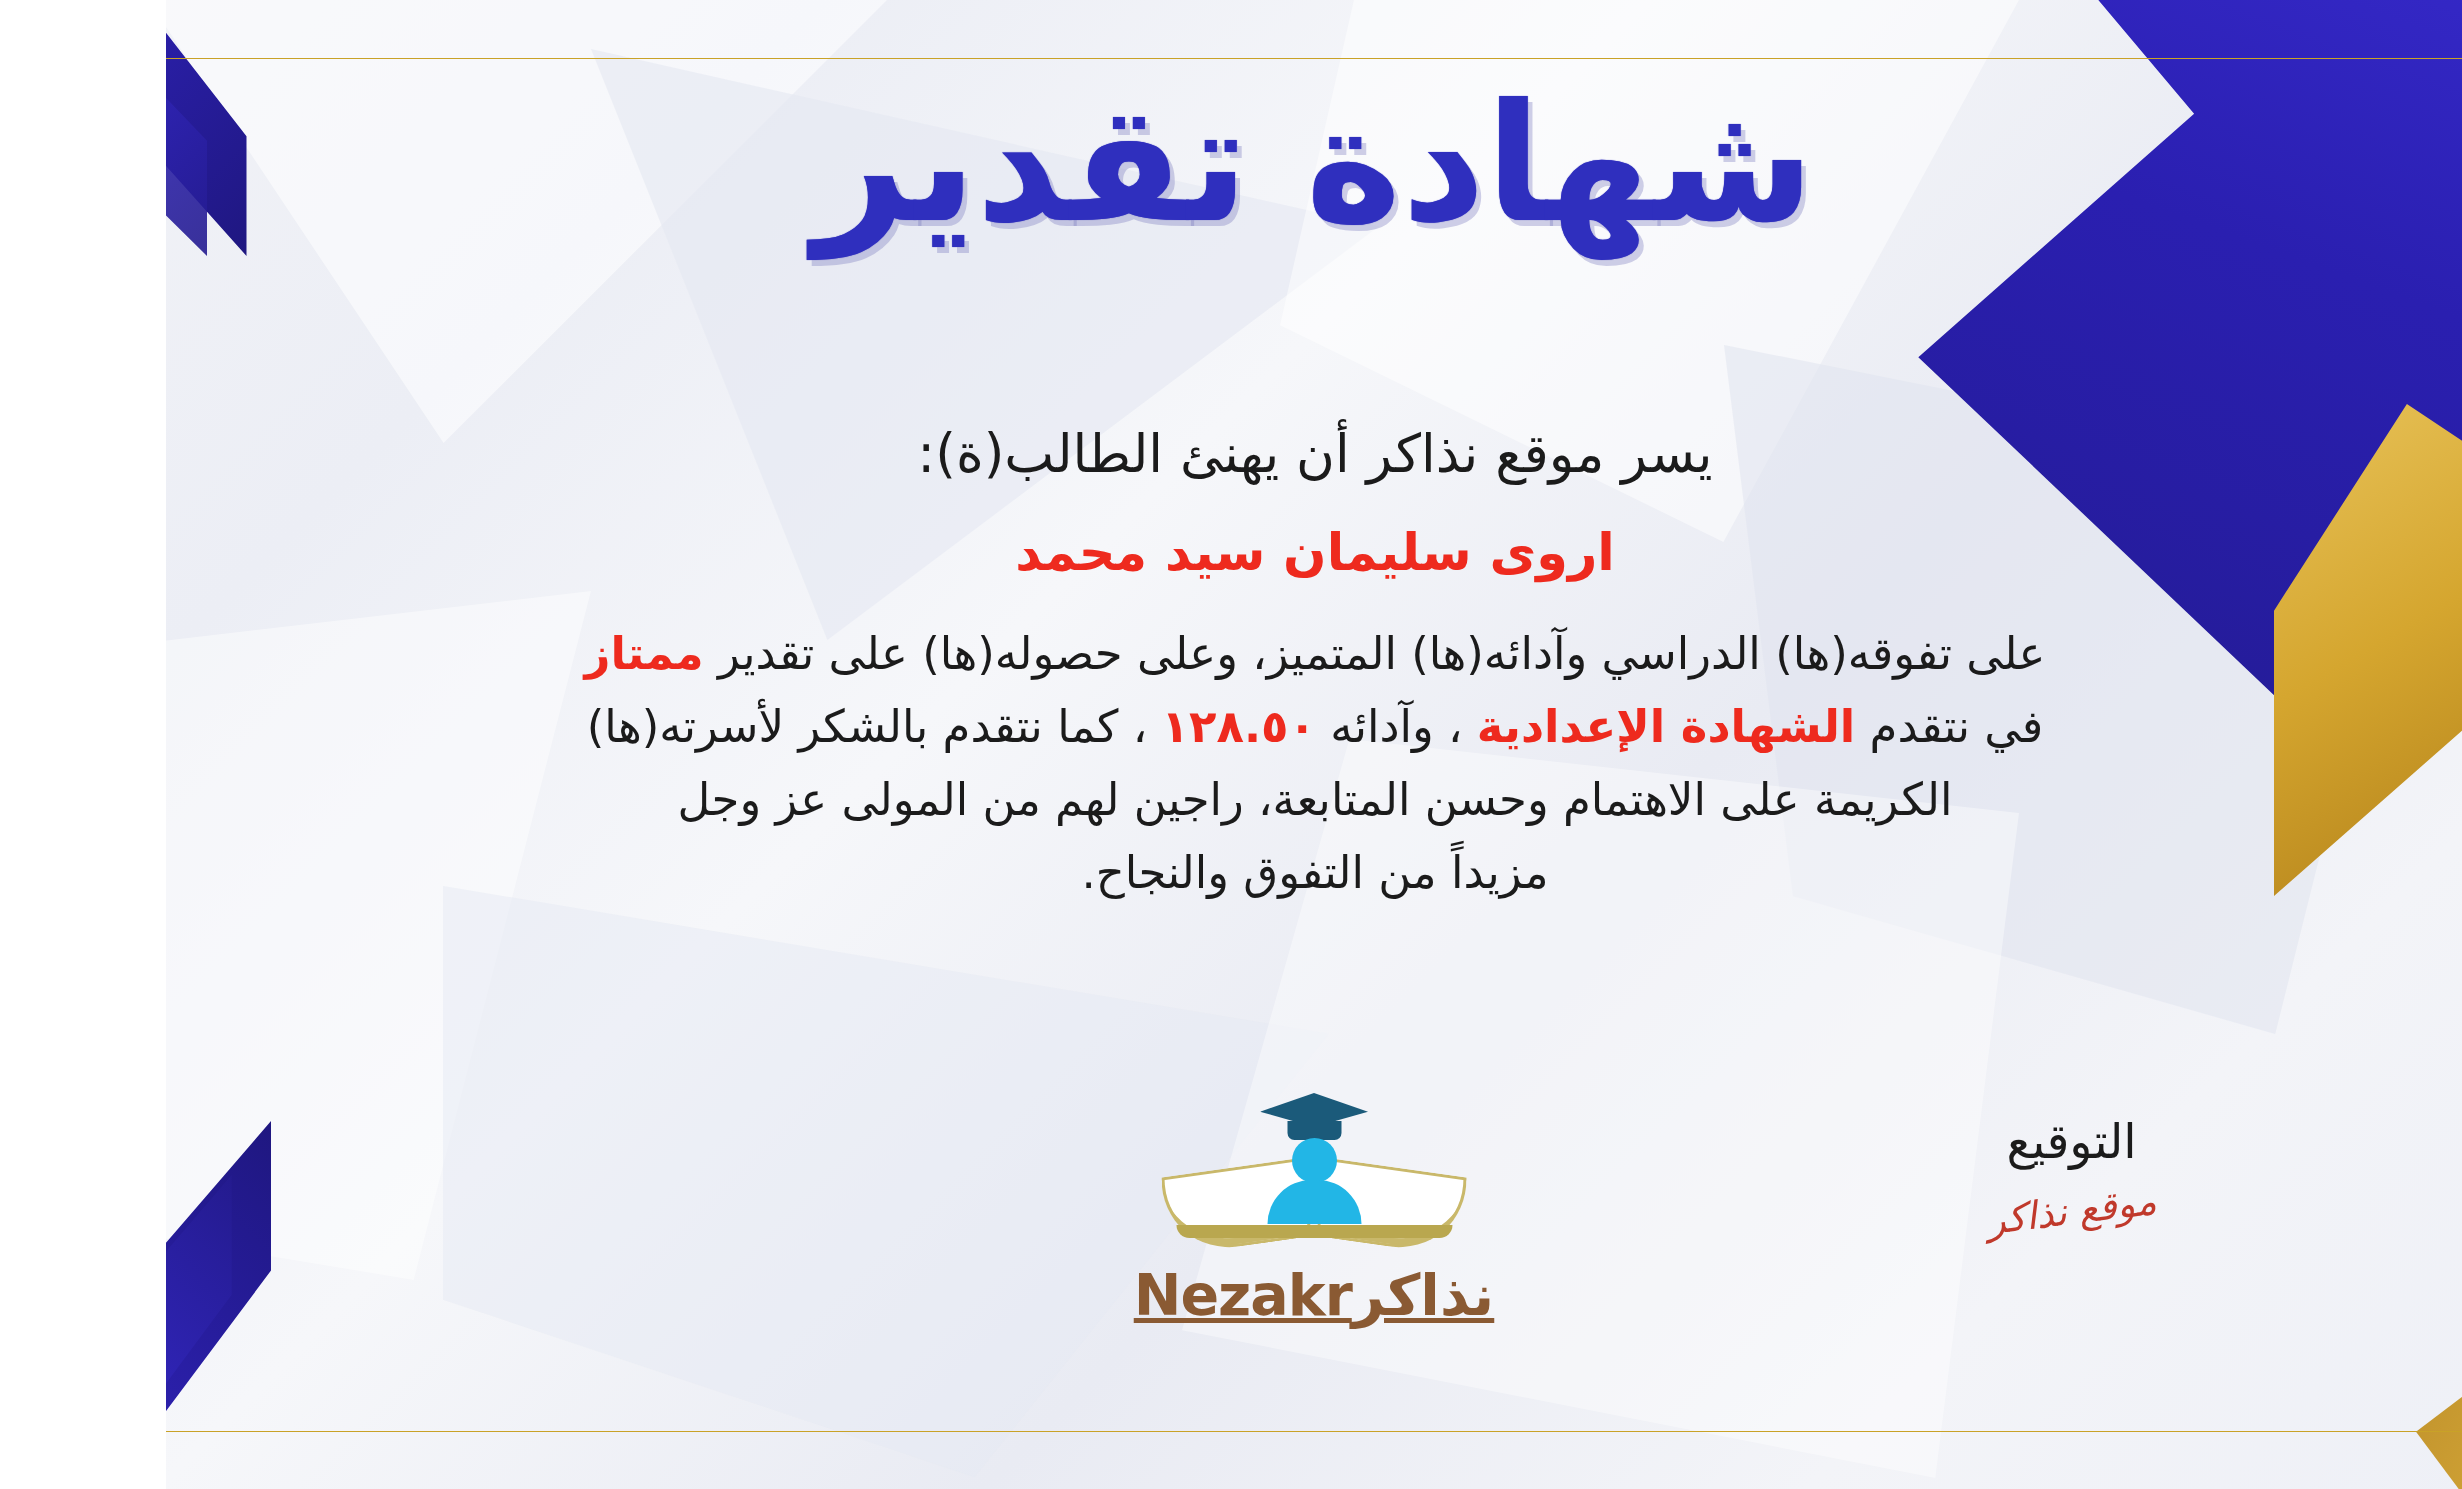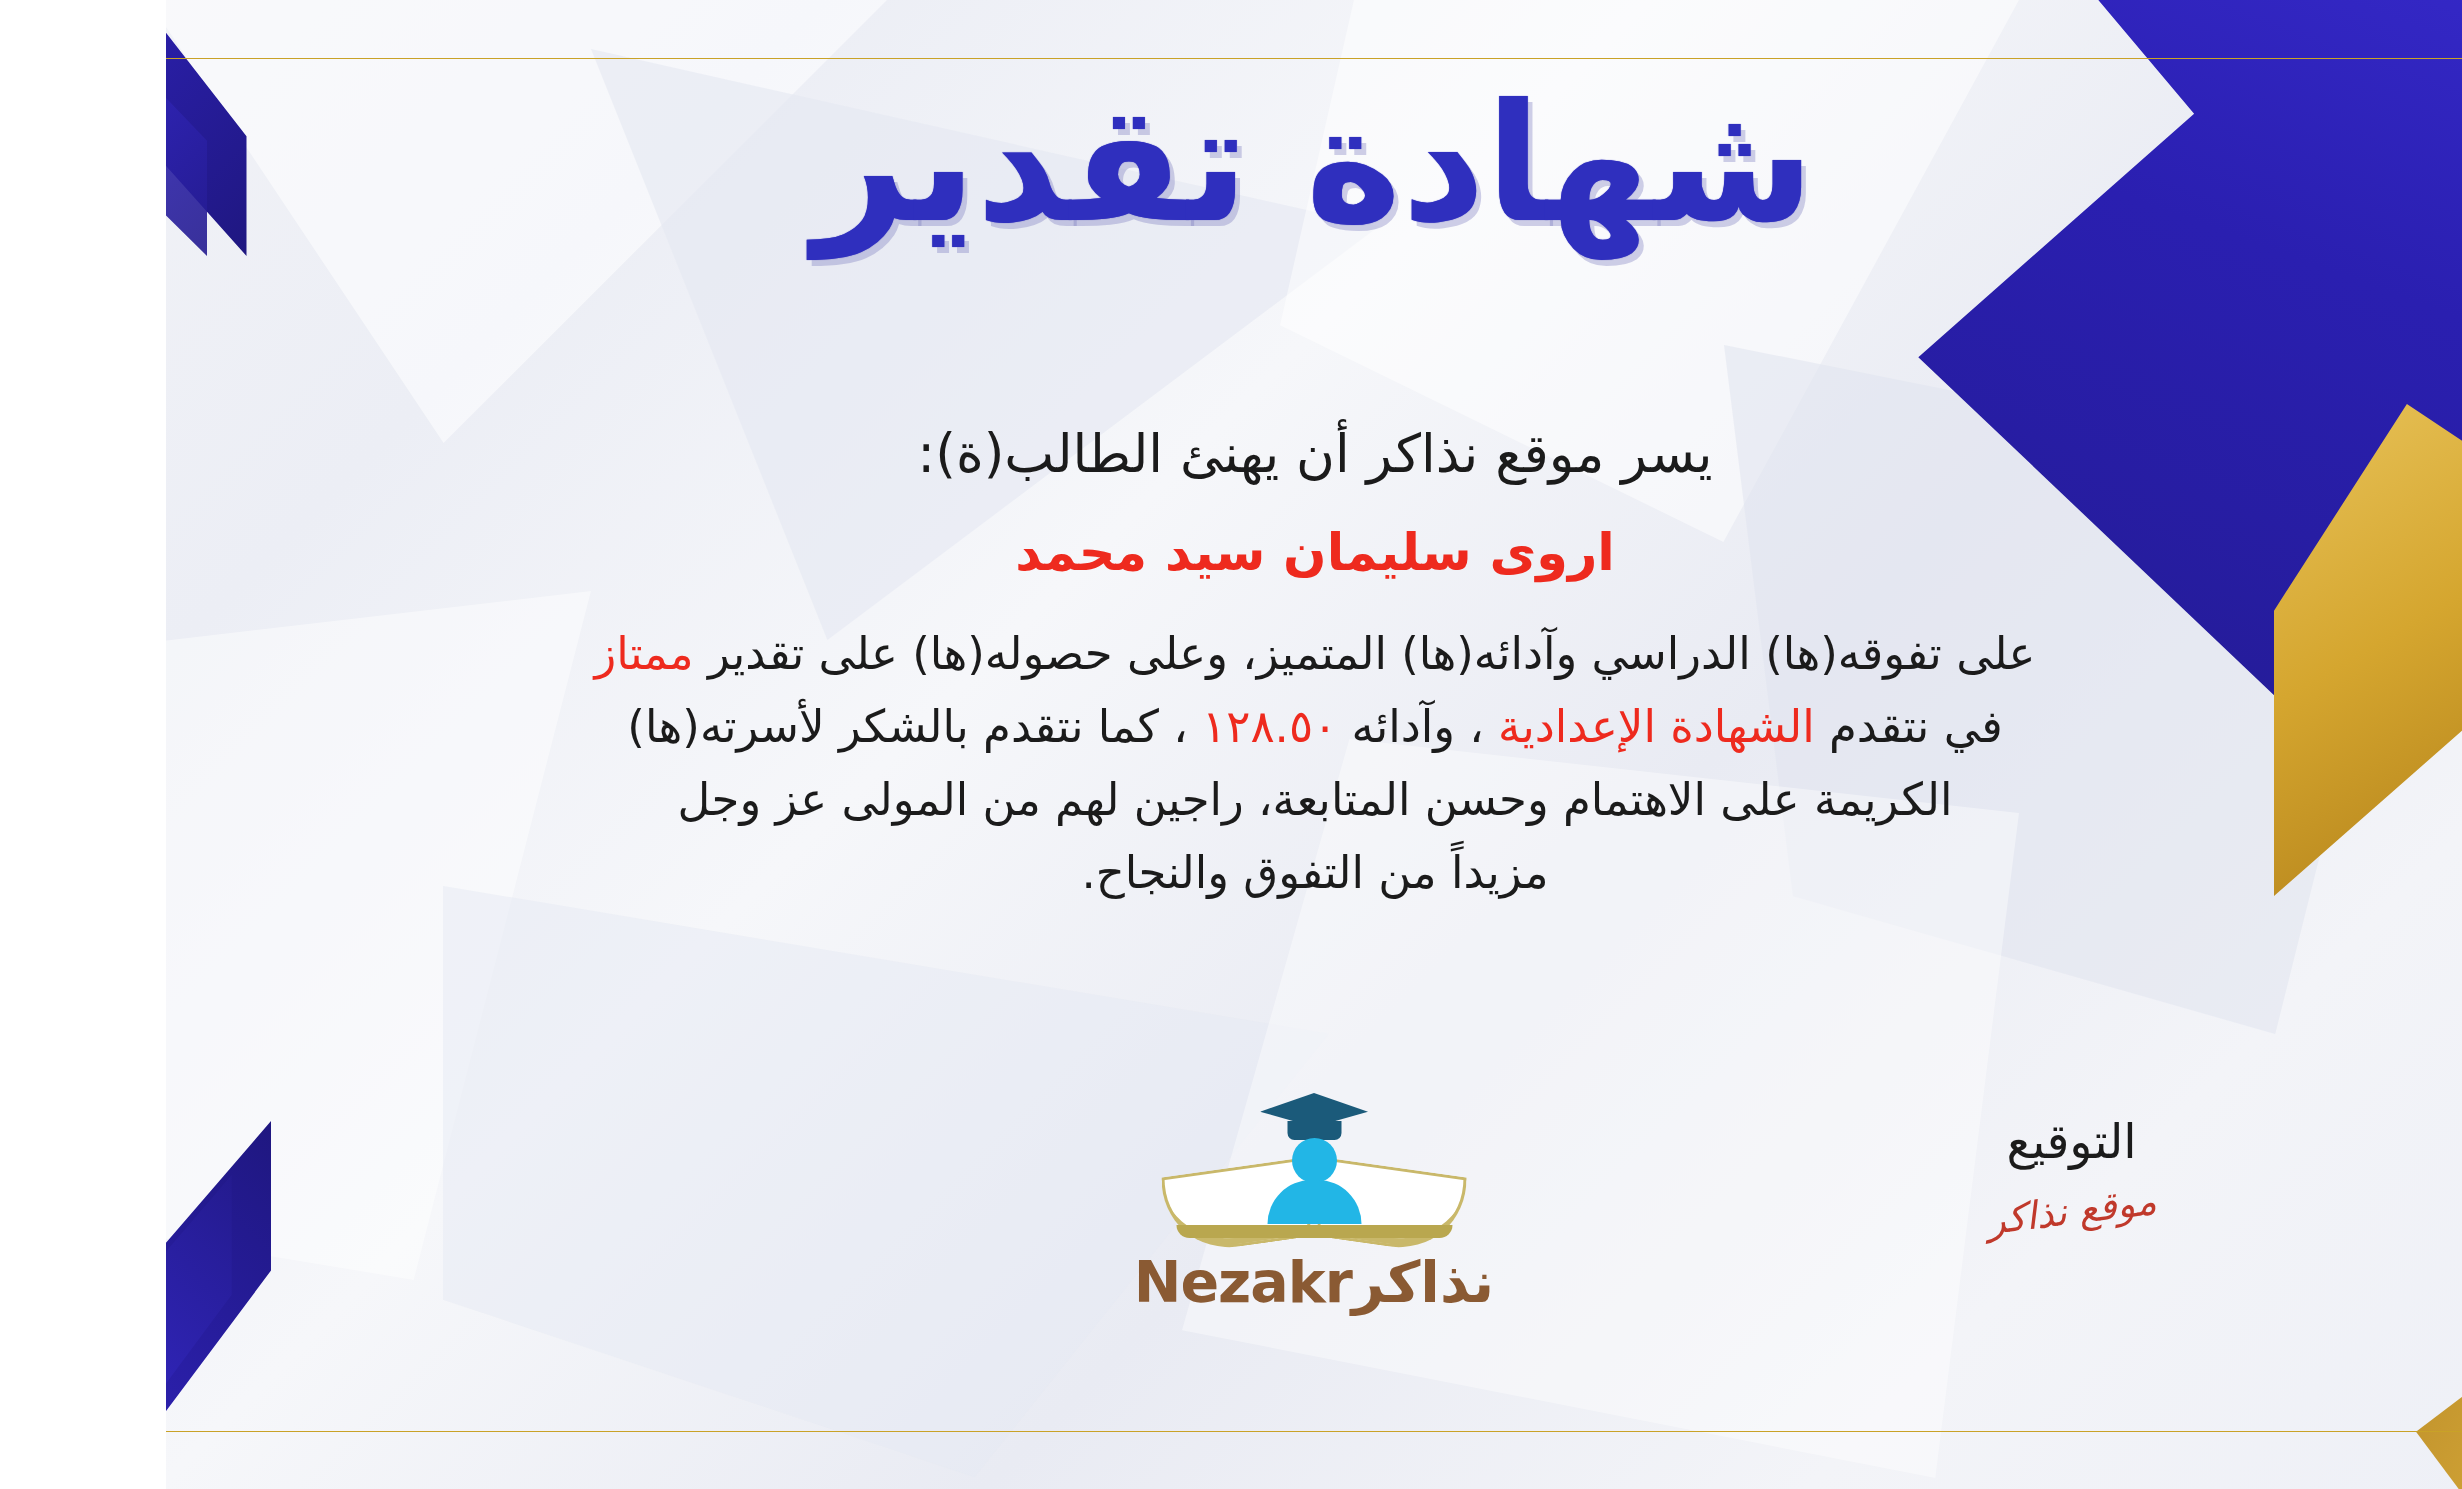--- a/index.html
+++ b/index.html
@@ -207,21 +207,21 @@
   .para {
     font-size: 45px;
     color: #1b1b1b;
     line-height: 1.62;
     text-align: center;
     font-weight: 500;
   }
 
   .red {
     color: #ee2a1e;
-    font-weight: normal;
+    font-weight: bold;
   }
 
   .nowrap { white-space: nowrap; }
 
   
   .signature {
     position: absolute;
     right: 384px;
     top: 1113px;
     width: 345px;
@@ -320,26 +320,27 @@
     position: absolute;
     left: 50%;
     transform: translateX(-50%);
     top: 132px;
     width: 276px;
     height: 12.8px;
     background: #b9a74f;
     border-radius: 0 0 14.8px 14.8px;
   }
   .logo-text {
-    margin-top: 8px;
+    margin-top: 21px;
     font-size: 57px;
     font-weight: bold;
     color: #8a5a33;
     letter-spacing: -1px;
     font-family: "DejaVu Sans", sans-serif;
+    text-decoration: underline;
   }
 </style>
 </head>
 <body>
 
 <div class="certificate">
 
   <div class="poly p1"></div>
   <div class="poly p2"></div>
   <div class="poly p3"></div>

